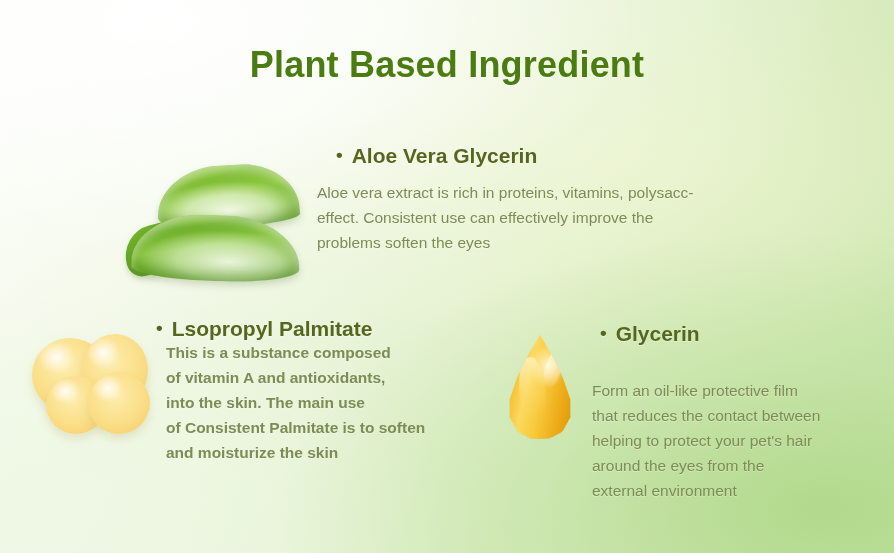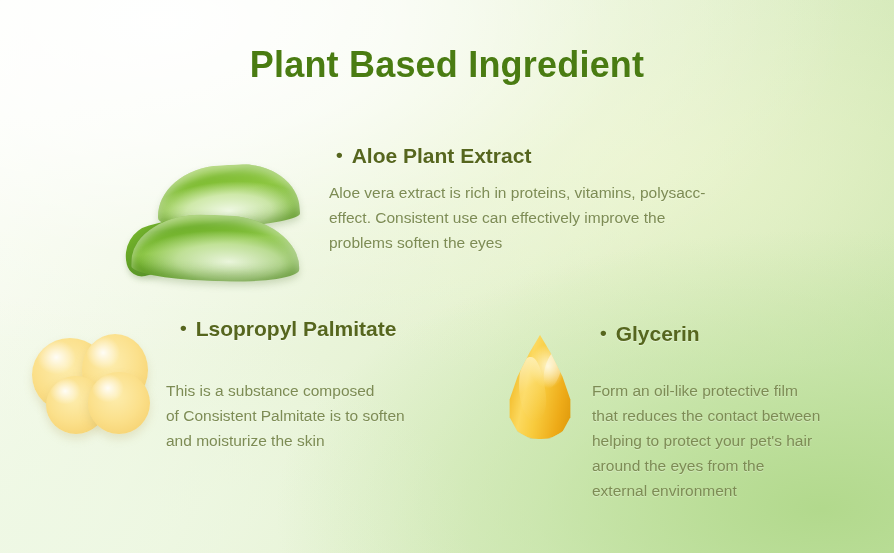--- a/index.html
+++ b/index.html
@@ -62,24 +62,24 @@
     position: absolute;
     font-size: 15.5px;
     line-height: 25px;
     color: #7d8c54;
     text-shadow: 0 1px 1px rgba(255,255,255,0.35);
   }
   .body span { display: block; white-space: nowrap; }
 
   
   #aloe-heading   { left: 336px; top: 144px; }
-  #aloe-body      { left: 317px; top: 180px; margin-left: 12px; }
-
-  #iso-heading    { left: 156px; top: 317px; margin-left: 24px; }
-  #iso-body       { left: 166px; top: 378px; }
+  #aloe-body      { left: 317px; top: 180px; }
+
+  #iso-heading    { left: 156px; top: 317px; }
+  #iso-body       { left: 166px; top: 340px; font-weight: bold; }
 
   #gly-heading    { left: 600px; top: 322px; }
   #gly-body       { left: 592px; top: 378px; }
 
   
   #aloe-art { position: absolute; left: 124px; top: 163px; width: 184px; height: 126px; }
   .leaf {
     position: absolute;
     background: linear-gradient(160deg, #9fd04a 0%, #7dbb33 30%, #e9f6d8 56%, #cfeaa9 72%, #6fae2c 100%);
     box-shadow: 0 4px 7px rgba(120,150,90,0.30);
@@ -164,40 +164,42 @@
     <div class="leaf" id="leaf-top">
       <div class="leaf-edge"></div>
     </div>
     <div id="leaf-tip"></div>
     <div class="leaf" id="leaf-bottom">
       <div class="leaf-edge"></div>
     </div>
   </div>
 
   <div class="heading" id="aloe-heading">
-    <span class="bullet">•</span><span>Aloe Plant Extract</span>
+    <span class="bullet">•</span><span>Aloe Vera Glycerin</span>
   </div>
   <div class="body" id="aloe-body">
     <span>Aloe vera extract is rich in proteins, vitamins, polysacc-</span>
     <span>effect. Consistent use can effectively improve the</span>
     <span>problems soften the eyes</span>
   </div>
 
   <div id="blob-art">
     <div class="blob" id="blob-a"></div>
     <div class="blob" id="blob-b"></div>
     <div class="blob" id="blob-c"></div>
     <div class="blob" id="blob-d"></div>
   </div>
 
   <div class="heading" id="iso-heading">
     <span class="bullet">•</span><span>Lsopropyl Palmitate</span>
   </div>
   <div class="body" id="iso-body">
     <span>This is a substance composed</span>
+    <span>of vitamin A and antioxidants,</span>
+    <span>into the skin. The main use</span>
     <span>of Consistent Palmitate is to soften</span>
     <span>and moisturize the skin</span>
   </div>
 
   <div id="drop-art">
     <div id="drop">
       <div id="drop-inner"></div>
       <div id="drop-sheen"></div>
     </div>
   </div>

